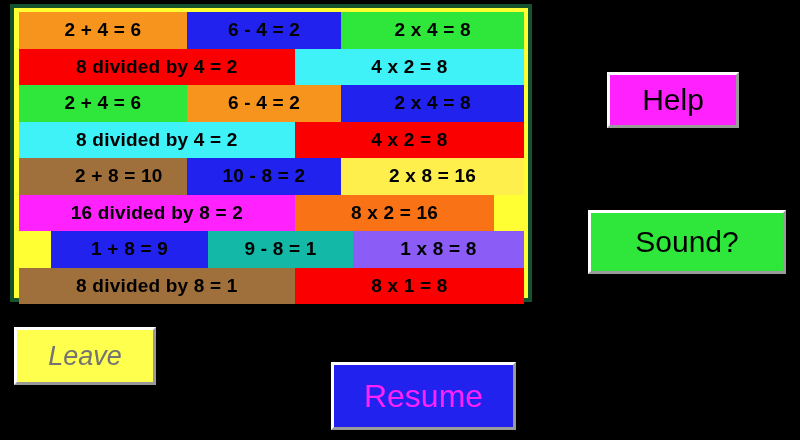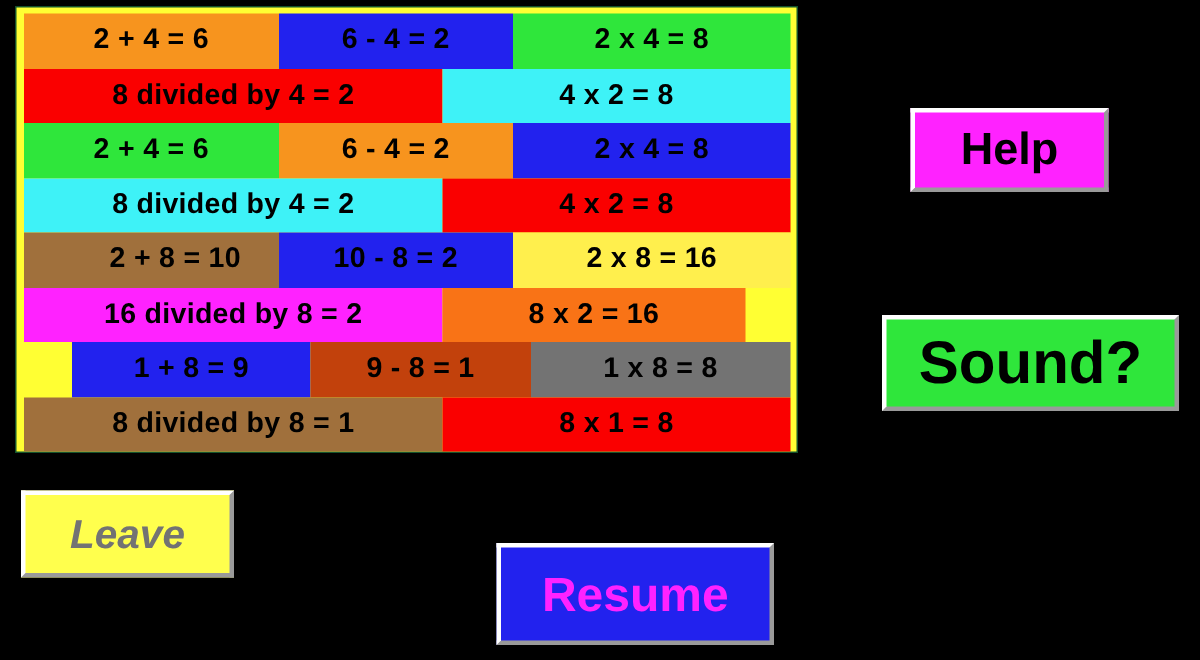--- a/index.html
+++ b/index.html
@@ -7,21 +7,21 @@
     width:800px;height:440px;background:#000;overflow:hidden;
     font-family:"Liberation Sans", sans-serif;
     position:relative;
   }
   #stage{position:absolute;left:0;top:0;width:800px;height:440px;}
 
   
   #fact-grid{
     position:absolute;left:10px;top:4px;width:522px;height:298px;
     background:#ffff33;
-    border:1px solid #14532d;
+    border:4px solid #14532d;
     box-sizing:border-box;
     padding:4px 4px 4px 5px;
   }
   .grid-row{
     display:flex;
     height:36.5px;
     width:100%;
     box-sizing:border-box;
   }
   .cell{
@@ -44,34 +44,34 @@
   .r2 .c2{width:45.4%;}
   
   .r2.short .c2{width:39.5%;}
   .r2.short .c1{width:54.6%;}
 
   
   .btn{
     position:absolute;
     display:flex;align-items:center;justify-content:center;
     box-sizing:border-box;
-    font-weight:bold;
+    font-weight:normal;
     border-top:3px solid #ffffff;
     border-left:3px solid #ffffff;
     border-right:3px solid #9a9a9a;
     border-bottom:3px solid #9a9a9a;
     white-space:nowrap;
   }
   #help-button{
     left:607px;top:72px;width:132px;height:56px;
     background:#ff22ff;color:#000;font-size:30px;
   }
   #sound-button{
     left:588px;top:210px;width:198px;height:64px;
-    background:#2fe63b;color:#000;font-size:40px;
+    background:#2fe63b;color:#000;font-size:30px;
   }
   #leave-button{
     left:14px;top:327px;width:142px;height:58px;
     background:#ffff4d;color:#737373;font-size:27px;
     font-style:italic;
   }
   #resume-button{
     left:331px;top:362px;width:185px;height:68px;
     background:#2222ee;color:#ff22ff;font-size:32px;
   }
@@ -104,22 +104,22 @@
         <div class="cell c1" style="background: rgb(160, 112, 60); padding-left: 32px;">2 + 8 = 10</div>
         <div class="cell c2" style="background: rgb(34, 34, 238);">10 - 8 = 2</div>
         <div class="cell c3" style="background: rgb(255, 239, 77);">2 x 8 = 16</div>
       </div>
       <div class="grid-row r2 short">
         <div class="cell c1" style="background: rgb(255, 34, 255);">16 divided by 8 = 2</div>
         <div class="cell c2" style="background: #f97316;">8 x 2 = 16</div>
       </div>
       <div class="grid-row r3">
         <div class="cell c1" style="background: rgb(34, 34, 238); margin-left: 32px;">1 + 8 = 9</div>
-        <div class="cell c2" style="background: #c2410c;">9 - 8 = 1</div>
-        <div class="cell c3" style="background: #737373;">1 x 8 = 8</div>
+        <div class="cell c2" style="background: #14b8a6;">9 - 8 = 1</div>
+        <div class="cell c3" style="background: #8b5cf6;">1 x 8 = 8</div>
       </div>
       <div class="grid-row r2">
         <div class="cell c1" style="background: rgb(160, 112, 60);">8 divided by 8 = 1</div>
         <div class="cell c2" style="background: rgb(250, 0, 0);">8 x 1 = 8</div>
       </div>
     </div>
 
   <div class="btn" id="help-button">Help</div>
 
   <div class="btn" id="sound-button">Sound?</div>

